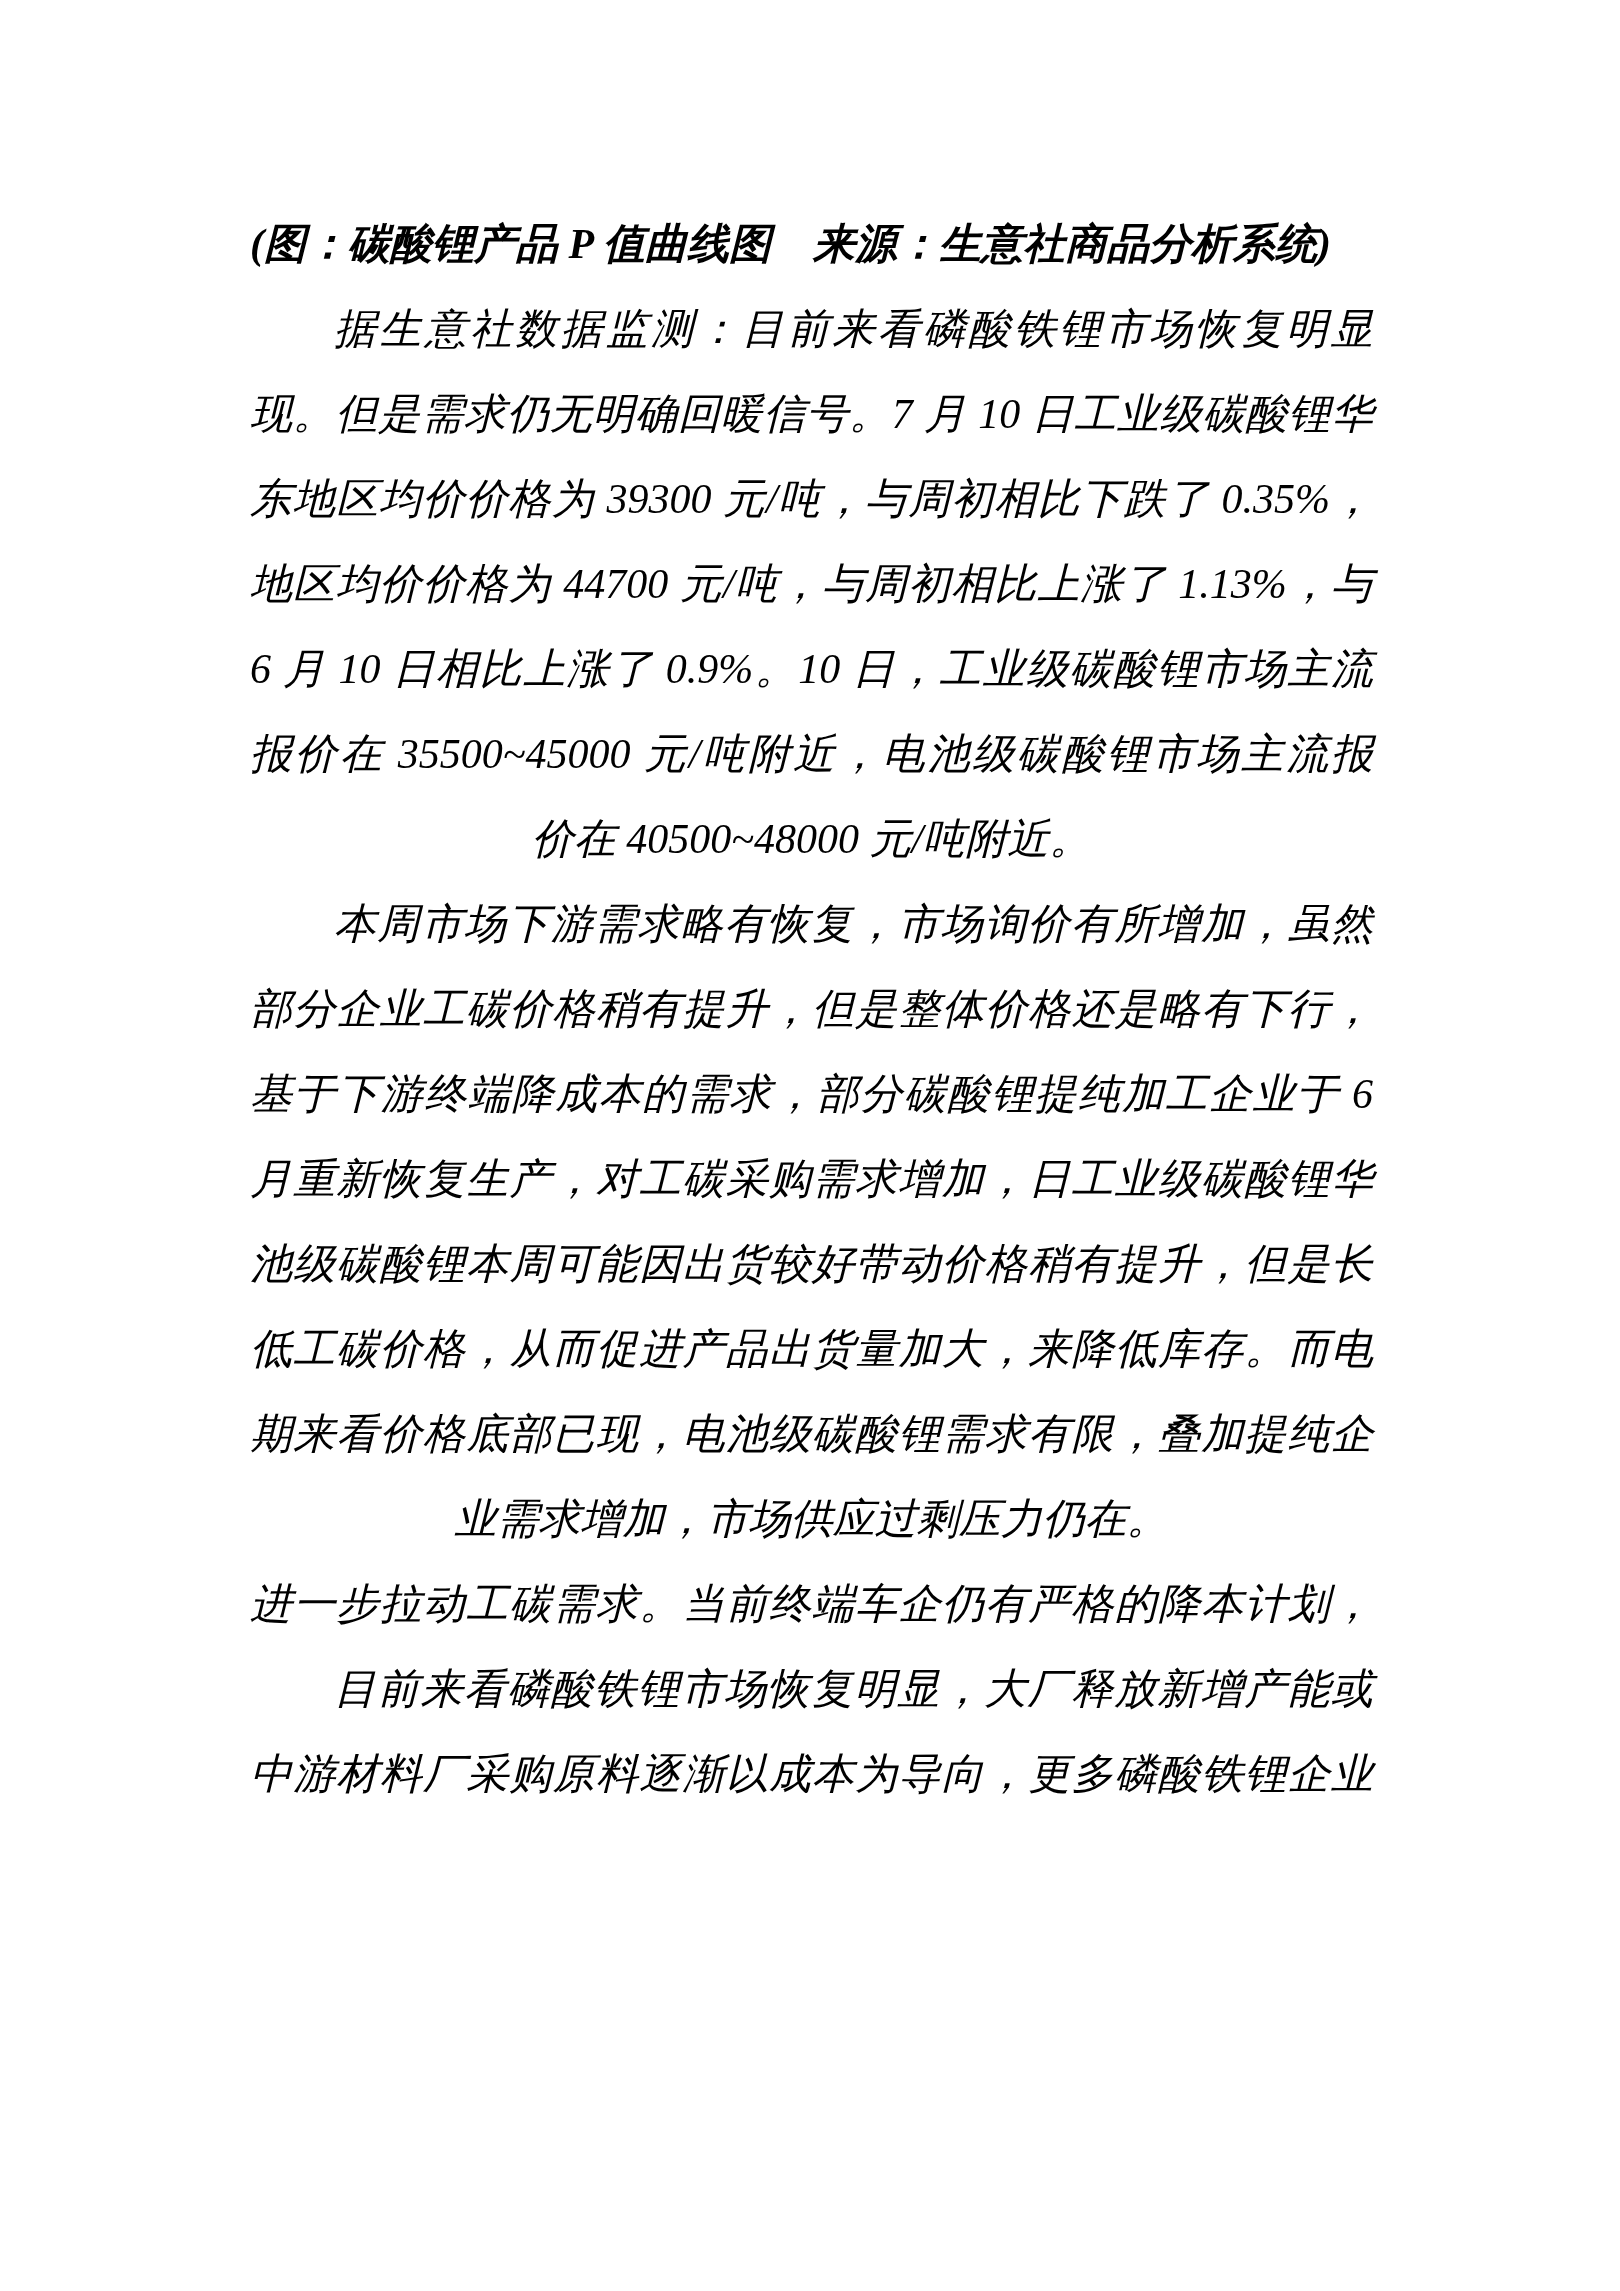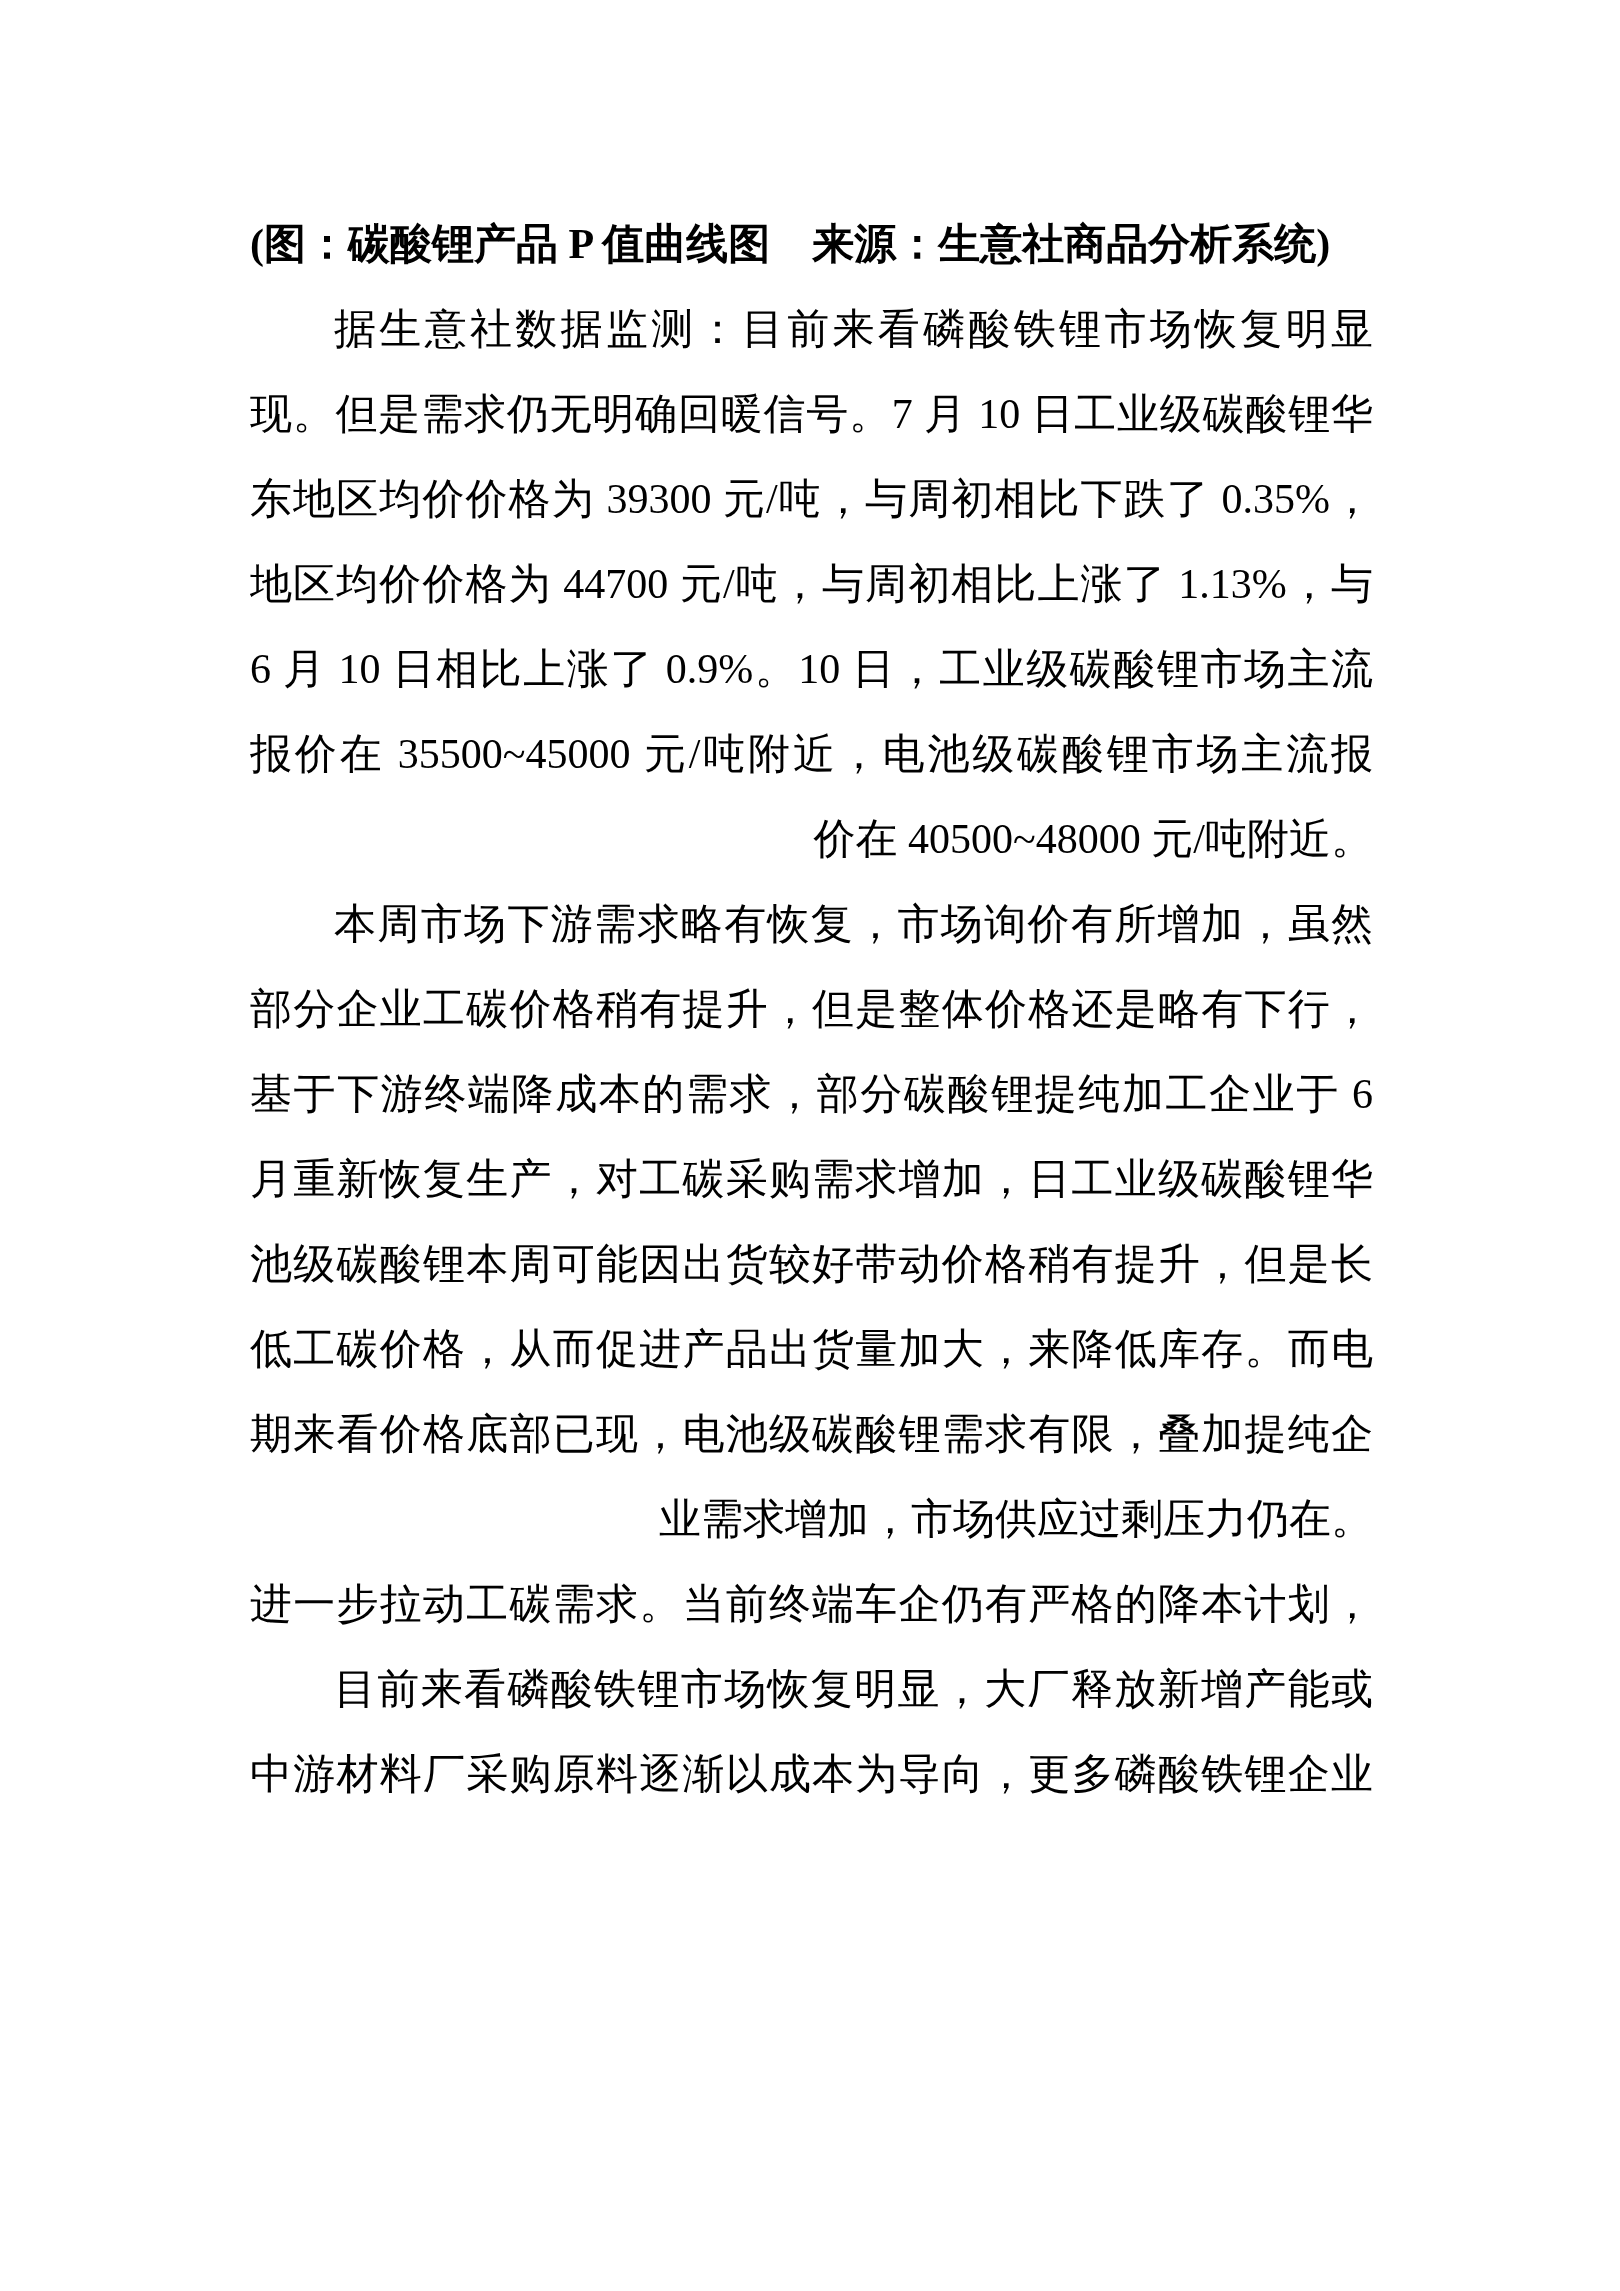--- a/index.html
+++ b/index.html
@@ -7,20 +7,21 @@
     background: #ffffff;
   }
   .page {
     position: relative;
     width: 1620px;
     height: 2292px;
     background: #ffffff;
     color: #000000;
     font-family: "Liberation Serif", "DejaVu Serif", serif;
     overflow: hidden;
+    font-style: italic;
   }
   .text-block {
     position: absolute;
     left: 250px;
     top: 202px;
     width: 1123px;
   }
   .doc-line {
     height: 85px;
     line-height: 85px;
@@ -39,21 +40,21 @@
     text-align-last: justify;
   }
   
   .style-indent-justify {
     text-align: justify;
     text-align-last: justify;
     text-indent: 84px;
   }
   
   .style-plain {
-    text-align: right;
+    text-align: center;
   }
 </style>
 </head>
 <body>
 
 <div class="page">
   <div class="text-block" id="text-block">
       <div class="doc-line style-title">(图：碳酸锂产品 P 值曲线图　来源：生意社商品分析系统)</div>
       <div class="doc-line style-indent-justify">据生意社数据监测：目前来看磷酸铁锂市场恢复明显</div>
       <div class="doc-line style-justify">现。但是需求仍无明确回暖信号。7 月 10 日工业级碳酸锂华</div>

